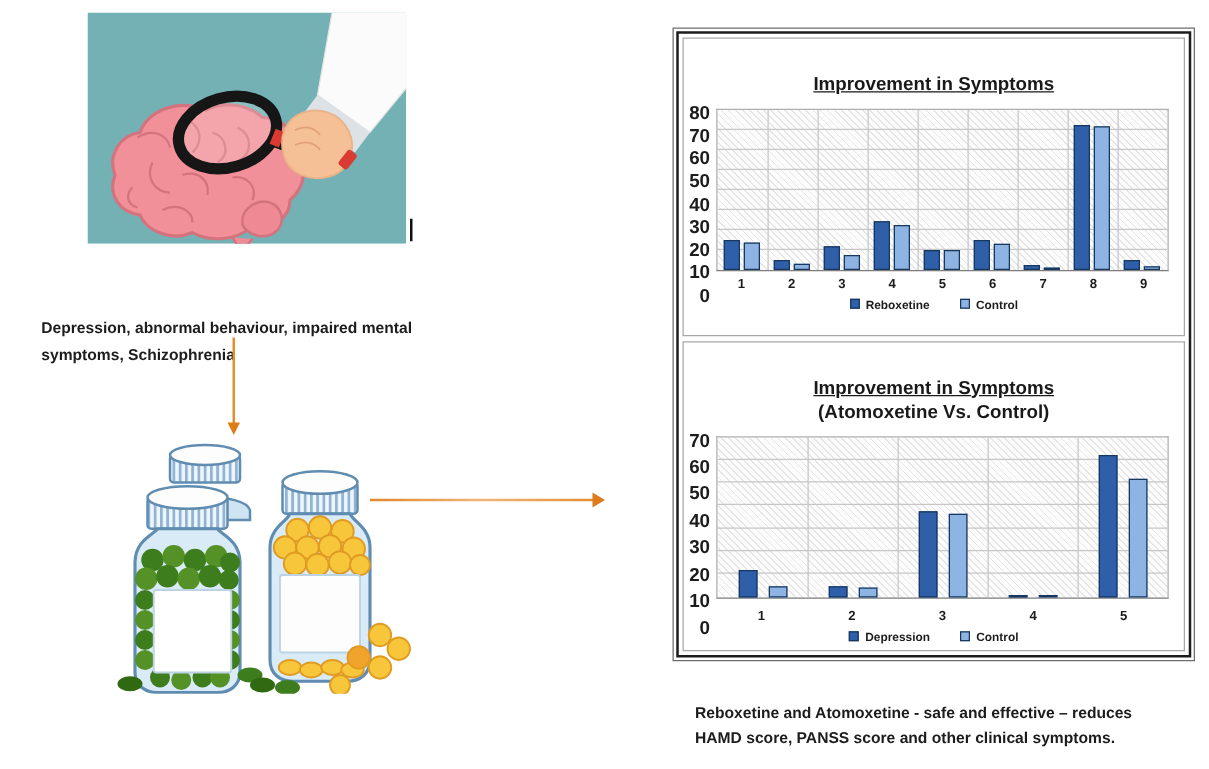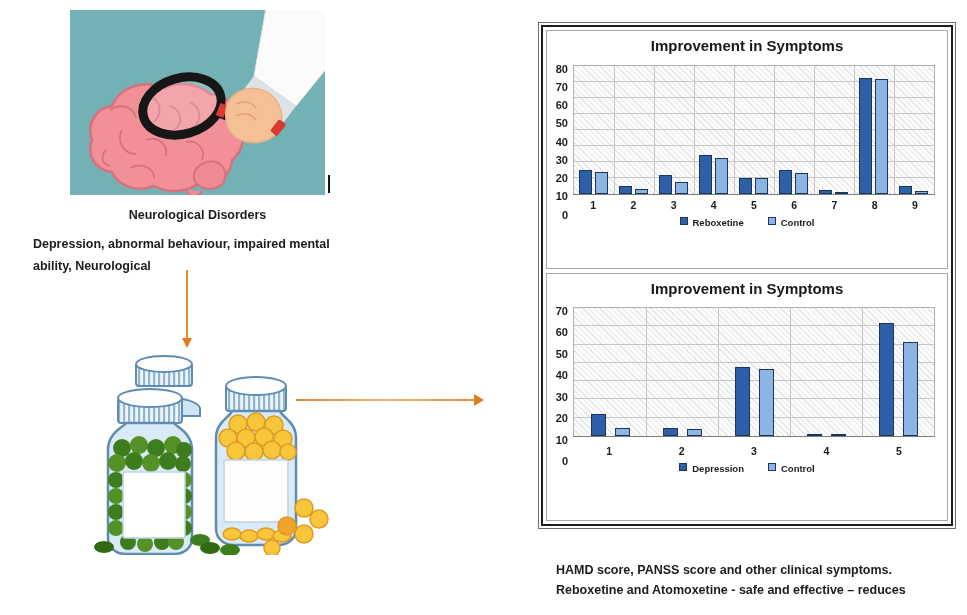--- a/index.html
+++ b/index.html
@@ -4,21 +4,21 @@
 <style>
   html,body{margin:0;padding:0;background:#ffffff;}
   .canvas{position:relative;width:967px;height:615px;background:#fff;overflow:hidden;
           font-family:"Liberation Sans",sans-serif;color:#1c1c1c;}
 
   
   .brain-img{position:absolute;left:70px;top:10px;width:255px;height:185px;}
   .cursor-bar{position:absolute;left:328px;top:175px;width:2px;height:18px;background:#111;}
   .caption{position:absolute;left:70px;top:208px;width:255px;text-align:center;
            font-weight:bold;font-size:12.5px;}
-  .disorders{position:absolute;left:33px;top:234px;width:340px;font-weight:bold;
+  .disorders{position:absolute;left:33px;top:252px;width:340px;font-weight:bold;
              font-size:12.5px;line-height:1.75;}
   .drugs-text{position:absolute;left:17px;top:564px;width:400px;font-weight:bold;
               font-size:12.5px;line-height:1.6;}
   .result-text{position:absolute;left:556px;top:560px;width:404px;font-weight:bold;
                font-size:12.5px;line-height:1.6;}
 
   
   .arrow-down{position:absolute;left:182px;top:270px;width:10px;height:78px;}
   .arrow-down .line{position:absolute;left:4px;top:0;width:2px;height:70px;background:#e78d2f;}
   .arrow-down .head{position:absolute;left:0;top:68px;width:0;height:0;
@@ -34,30 +34,30 @@
   
   .chart-box{position:absolute;left:541px;top:25px;width:412px;height:501px;background:#fff;
              border:2px solid #1d1d1d;outline:1px solid #6e6e6e;outline-offset:2px;
              box-sizing:border-box;display:flex;flex-direction:column;}
   .chart-panel{margin:3px 3px 0 3px;border:1px solid #a8a8a8;box-sizing:border-box;
                position:relative;background:#fff;}
   .panel-0{height:239px;}
   .panel-1{height:249px;margin-top:4px;margin-bottom:3px;}
   .chart-title,.chart-subtitle{text-align:center;font-weight:bold;font-size:15px;
                color:#191919;line-height:1.3;}
-  .chart-title{margin-top:5px;}
+  .chart-title{margin-top:27px;text-decoration:underline;}
   .plot-wrap{display:flex;margin-top:9px;padding-right:12px;}
   .yaxis{position:relative;width:26px;flex:0 0 26px;}
   .plot-col{flex:1;display:flex;flex-direction:column;}
   .plot{position:relative;border:1px solid #b0b0b0;border-bottom:1px solid #7c7c7c;
         box-sizing:border-box;background-color:#fcfcfc;
         background-image:repeating-linear-gradient(45deg,#e6e6e6 0,#e6e6e6 1px,transparent 1px,transparent 4px);}
   .panel-0 .plot{height:130px;}
   .panel-1 .plot{height:130px;}
-  .ytick{position:absolute;right:5px;transform:translateY(50%);font-size:11px;font-weight:bold;}
+  .ytick{position:absolute;right:5px;transform:translateY(50%);font-size:15px;font-weight:bold;}
   .hgrid{position:absolute;left:0;right:0;height:1px;background:#c6c6c6;}
   .vgrid{position:absolute;top:0;bottom:0;width:1px;background:#c6c6c6;}
   .bar-group{position:absolute;bottom:0;height:100%;display:flex;align-items:flex-end;
              justify-content:center;}
   .bar{box-sizing:border-box;border:1px solid #17375e;}
   .xlabels{display:flex;margin-top:4px;}
   .panel-1 .xlabels{margin-top:8px;}
   .xlabel{flex:1;text-align:center;font-size:10.5px;font-weight:bold;}
   .legend{display:flex;justify-content:center;gap:24px;margin-top:6px;align-items:center;}
   .legend-item{display:flex;align-items:flex-start;gap:5px;}
@@ -102,25 +102,24 @@
       <g>
         <path d="M168,82 C184,74 202,80 209,95 C216,110 209,127 194,131 C178,136 161,129 157,114 C153,100 158,88 168,82 Z" fill="#f6c096" stroke="#eab287" stroke-width="1.5"></path>
         <path d="M166,94 C174,90 182,92 186,98" fill="none" stroke="#e2a277" stroke-width="1.5"></path>
         <path d="M166,106 C174,102 182,104 186,110" fill="none" stroke="#e2a277" stroke-width="1.5"></path>
         <rect x="204" y="110" width="9" height="15" rx="2" fill="#d93a31" transform="rotate(38 208 117)"></rect>
       </g>
     </svg>
   </div>
   <div class="cursor-bar"></div>
 
-  <div class="caption">Neurological Disorders</div>
 
   <div class="disorders">
     <div>Depression, abnormal behaviour, impaired mental</div>
-    <div>ability, Neurological</div>
+    <div>symptoms, Schizophrenia</div>
   </div>
 
   <div class="arrow-down">
     <span class="line"></span>
     <span class="head"></span>
   </div>
 
   <div style="position:absolute;left:88px;top:350px;width:245px;height:205px;">
     <svg width="245" height="205" viewBox="0 0 245 205">
       <defs>
@@ -300,20 +299,21 @@
             <div class="legend-label">Reboxetine</div>
           </div>
           <div class="legend-item">
             <div class="legend-swatch" style="background: rgb(141, 180, 226);"></div>
             <div class="legend-label">Control</div>
           </div>
         </div>
     </div>
     <div class="chart-panel panel-1">
       <div class="chart-title">Improvement in Symptoms</div>
+      <div class="chart-subtitle">(Atomoxetine Vs. Control)</div>
       <div class="plot-wrap">
         <div class="yaxis">
             <div class="ytick" style="bottom: calc(100% - 4px);">70</div>
             <div class="ytick" style="bottom: calc(85.7143% - 4px);">60</div>
             <div class="ytick" style="bottom: calc(71.4286% - 4px);">50</div>
             <div class="ytick" style="bottom: calc(57.1429% - 4px);">40</div>
             <div class="ytick" style="bottom: calc(42.8571% - 4px);">30</div>
             <div class="ytick" style="bottom: calc(28.5714% - 4px);">20</div>
             <div class="ytick" style="bottom: calc(14.2857% - 4px);">10</div>
             <div class="ytick" style="bottom: calc(0% - 4px);">0</div>
@@ -370,17 +370,17 @@
             <div class="legend-label">Control</div>
           </div>
         </div>
     </div>
   </div>
 
   <div class="drugs-text">
   </div>
 
   <div class="result-text">
+    <div>Reboxetine and Atomoxetine - safe and effective – reduces</div>
     <div>HAMD score, PANSS score and other clinical symptoms.</div>
-    <div>Reboxetine and Atomoxetine - safe and effective – reduces</div>
   </div>
 
 </div>
 
 </body></html>

